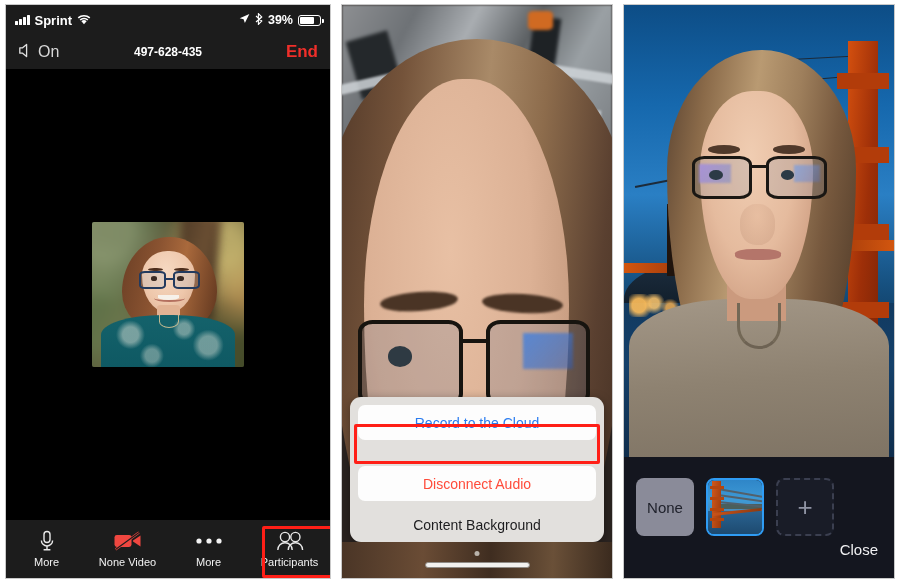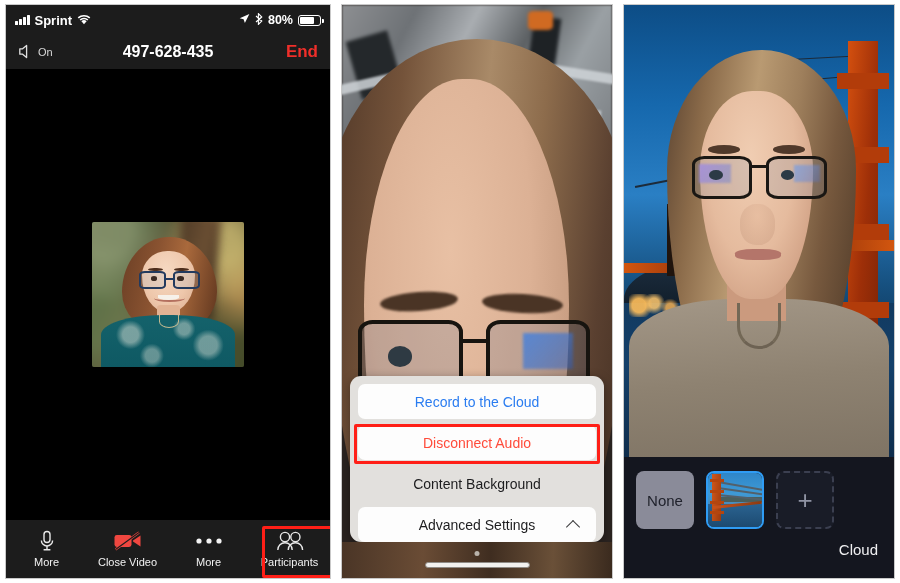--- a/index.html
+++ b/index.html
@@ -74,24 +74,24 @@
   .battery > span { display:block; height:100%; width:72%; background:#fff; border-radius:1px; }
 
   .meetingbar {
     height: 34px; flex: 0 0 34px;
     background: #1c1c1c;
     color: #fff;
     display:flex; align-items:center;
     padding: 0 12px;
     position: relative;
   }
-  .mb-left { display:flex; align-items:center; gap:4px; font-size:11px; color:#d8d8d8; }
+  .mb-left { display:flex; align-items:center; gap:4px; font-size:16px; color:#d8d8d8; }
   .mb-title {
     position:absolute; left:0; right:0; text-align:center;
-    font-size:16px; font-weight:bold; pointer-events:none;
+    font-size:12px; font-weight:bold; pointer-events:none;
   }
   .mb-end { margin-left:auto; color:#ef2f2a; font-size:17px; font-weight:bold; z-index:2; }
 
   .videostage {
     flex: 1 1 auto;
     background:#000;
     display:flex; align-items:center; justify-content:center;
     position: relative;
   }
   .thumbphoto {
@@ -261,21 +261,21 @@
     height:35px;
     display:flex; align-items:center; justify-content:center;
     font-size:14px;
     position:relative;
   }
   .sheet-row.card {
     background:#fdfdfd; border-radius:7px;
   }
   .sheet-row.plain { background: transparent; }
   .row-blue { color:#2a7cf0; }
-  .row-red  { color:#ff4b3a; }
+  .row-red  { color:#ff4b3a;margin-top:20px; }
   .row-dark { color:#1d1d1f; }
   .chev-up {
     position:absolute; right:18px; top:50%;
     width:10px; height:10px;
     border-left:1.8px solid #3b3b3d; border-top:1.8px solid #3b3b3d;
     transform: translateY(-30%) rotate(45deg);
   }
   .p2 .hl-red { left: 4px; right: 4px; width:auto; bottom: 78px; height: 40px; }
 
   .homebar-wrap {
@@ -390,21 +390,21 @@
   }
   .vb-glasses .bridge { position:absolute; left:44%; top:20%; width:12%; height:3px; background:#1a1713; }
   .vb-eye-l { position:absolute; left:31.5%; top:36.5%; width:5%; height:2.2%; background:#2c3a45; border-radius:50%; }
   .vb-eye-r { position:absolute; left:58%;  top:36.5%; width:5%; height:2.2%; background:#2c3a45; border-radius:50%; }
   .vb-nose { position:absolute; left:43%; top:44%; width:13%; height:9%; border-radius:45%; background: radial-gradient(ellipse at 50% 30%, rgba(230,186,156,.5), rgba(180,134,108,.3)); }
   .vb-lip  { position:absolute; left:41%; top:54%; width:17%; height:2.4%; background:#b4756a; border-radius:40%; }
 
   .vbbar {
     position:absolute; left:0; right:0; bottom:0; top:452px;
     background:#14161f;
-    padding: 14px 12px 0 12px;
+    padding: 21px 12px 0 12px;
   }
   .thumbs { display:flex; align-items:center; gap:12px; }
   .thumb {
     width: 58px; height: 58px; border-radius: 8px;
     display:flex; align-items:center; justify-content:center;
     position:relative; overflow:hidden;
   }
   .thumb.none { background:#8a8b99; color:#20222c; font-size:15px; }
   .thumb.bgimg { border:2.5px solid #2f9cf4; padding:0; }
   .thumb.bgimg .mini { position:absolute; inset:0; }
@@ -455,21 +455,21 @@
           <span>
             <svg width="11" height="11" viewBox="0 0 12 12">
                 <path d="M11.3 1 .8 5.6l4.2 1.3 1.4 4.1L11.3 1z" fill="#fff"></path>
               </svg>
           </span>
           <span>
             <svg width="8" height="12" viewBox="0 0 8 12">
                 <path d="M3.4.6 6.8 4 3.4 7.4V.6zM3.4 4.6 6.8 8l-3.4 3.4V4.6zM1 3l5.6 5M1 9l5.6-5" stroke="#fff" stroke-width="1.1" fill="none"></path>
               </svg>
           </span>
-          <span>80%</span>
+          <span>39%</span>
           <span class="battery">
               <span></span>
             </span>
         </div>
       </div>
 
       <div class="meetingbar">
         <div class="mb-left">
           <span>
             <svg width="16" height="15" viewBox="0 0 16 15">
@@ -522,21 +522,21 @@
 
         <div class="tb-item">
           <span class="tb-icon">
             <svg width="30" height="20" viewBox="0 0 30 20">
               <rect x="1.5" y="4" width="17" height="12" rx="2.4" fill="#f04740"></rect>
               <path d="M20 9.6 27.5 4.6v10.8L20 10.4z" fill="#f04740"></path>
               <path d="M2.5 18.5 26 1.5" stroke="#f04740" stroke-width="2.2"></path>
               <path d="M2.5 18.5 26 1.5" stroke="#1c1c1c" stroke-width="1.1"></path>
             </svg>
           </span>
-          <span class="tb-label">Close Video</span>
+          <span class="tb-label">None Video</span>
         </div>
 
 
         <div class="tb-item">
           <span class="tb-icon">
             <svg width="30" height="8" viewBox="0 0 30 8">
               <circle cx="5" cy="4" r="2.6" fill="#f2f2f2"></circle>
               <circle cx="15" cy="4" r="2.6" fill="#f2f2f2"></circle>
               <circle cx="25" cy="4" r="2.6" fill="#f2f2f2"></circle>
             </svg>
@@ -591,24 +591,20 @@
 
       <div class="sheet">
         <div class="sheet-row card row-blue">
           <span>Record to the Cloud</span>
         </div>
         <div class="sheet-row card row-red">
           <span>Disconnect Audio</span>
         </div>
         <div class="sheet-row plain row-dark">
           <span>Content Background</span>
-        </div>
-        <div class="sheet-row card row-dark">
-          <span>Advanced Settings</span>
-          <span class="chev-up"></span>
         </div>
         <div class="hl-red"></div>
       </div>
 
       <div class="homebar-wrap">
         <span class="dot"></span>
         <div class="homebar"></div>
       </div>
 
     </div>
@@ -678,19 +674,19 @@
                 </div>
               <div class="m-deck"></div>
             </div>
           </div>
 
           <div class="thumb add">
             <span>+</span>
           </div>
 
         </div>
-        <div class="close-row">Cloud</div>
+        <div class="close-row">Close</div>
       </div>
 
     </div>
   </div>
 
 </div>
 
 </body></html>

